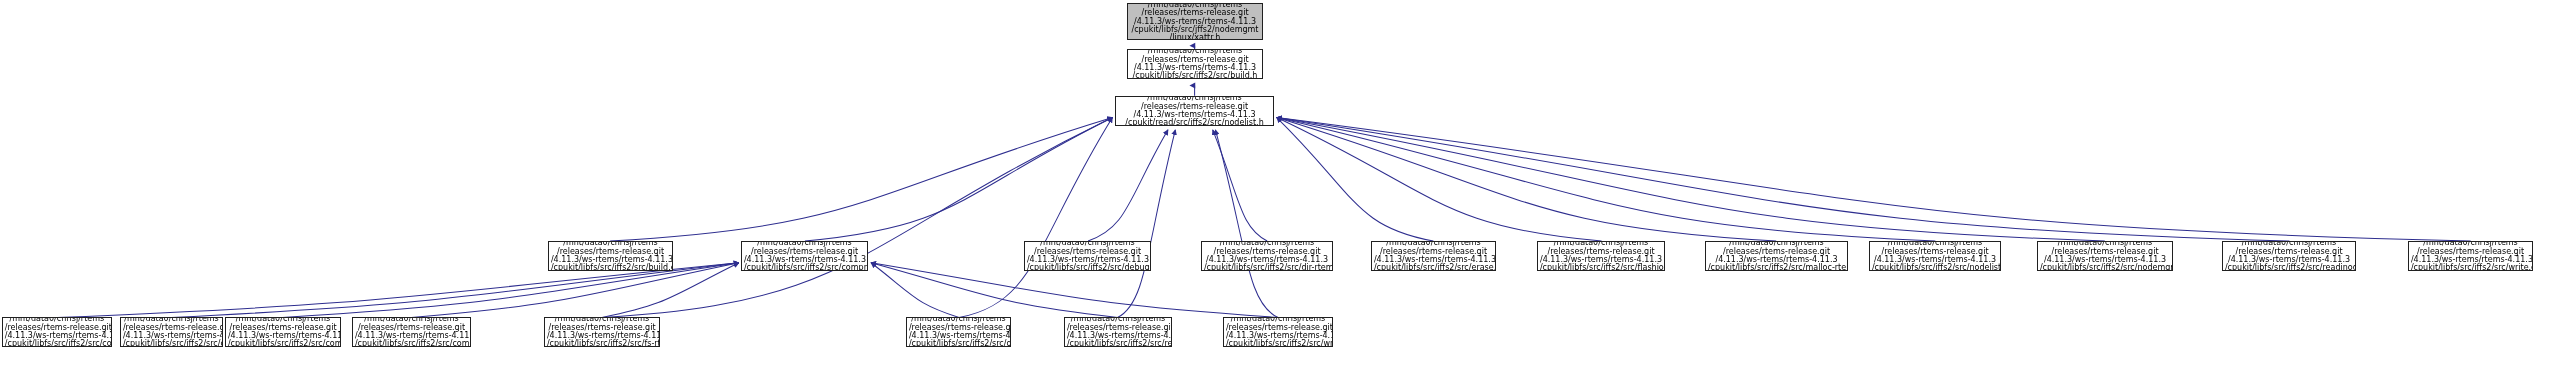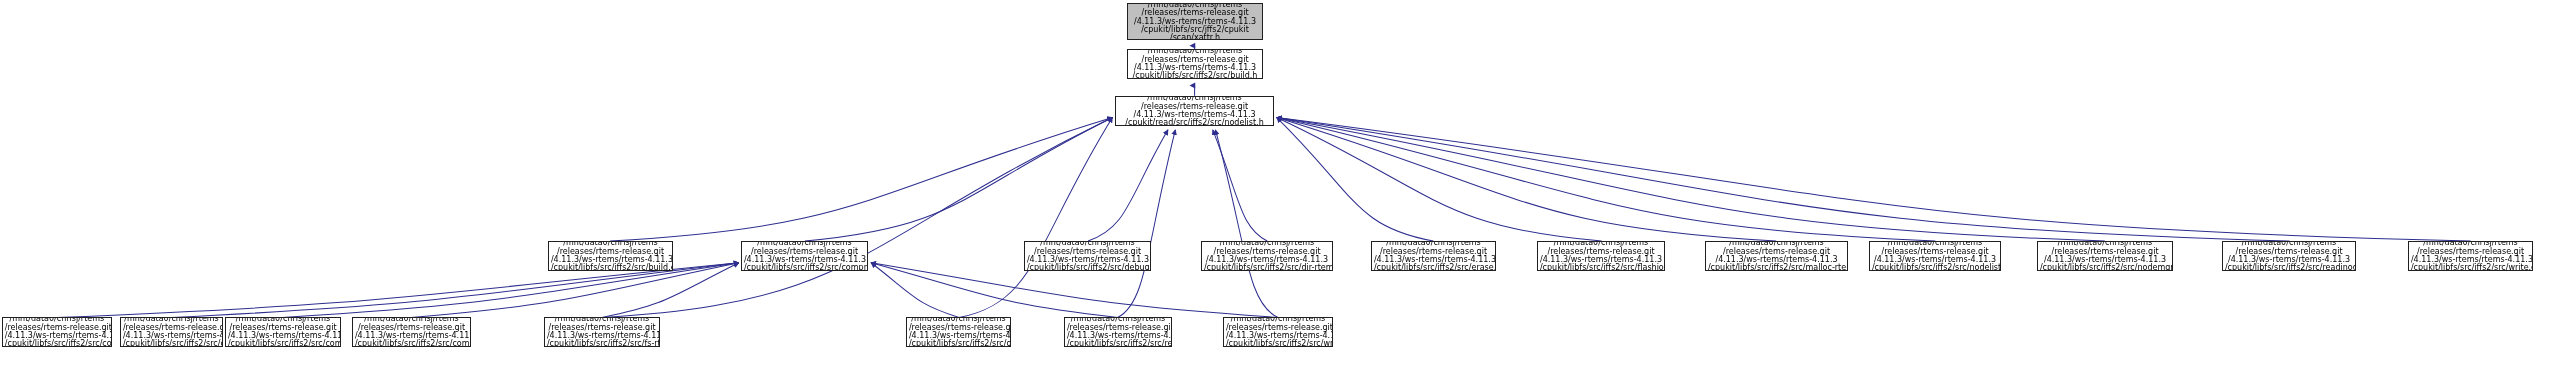--- a/index.html
+++ b/index.html
@@ -88,22 +88,22 @@
         <path d="M938,494 C1044.5,472 1044.5,461.63919999999996 1151,408.84" marker-end="url(#arrowhead)"></path>
         <path d="M1494,494 C1425.5,472 1425.5,461.63919999999996 1357,408.84" marker-end="url(#arrowhead)"></path>
         <path d="M1741,494 C1549,472 1549,461.63919999999996 1357,408.84" marker-end="url(#arrowhead)"></path>
         <path d="M1991,494 C1674,472 1674,461.63919999999996 1357,408.84" marker-end="url(#arrowhead)"></path>
       </g>
   </svg>
 <div class="node root" style="left: 1127px; top: 3.2px; width: 136px; height: 37px;">
       <span class="ln">/mnt/data0/chrisj/rtems</span>
       <span class="ln">/releases/rtems-release.git</span>
       <span class="ln">/4.11.3/ws-rtems/rtems-4.11.3</span>
-      <span class="ln">/cpukit/libfs/src/jffs2/cpukit</span>
-      <span class="ln">/scan/xattr.h</span>
+      <span class="ln">/cpukit/libfs/src/jffs2/nodemgmt</span>
+      <span class="ln">/linux/xattr.h</span>
     </div>
     <div class="node" style="left: 1127px; top: 49px; width: 136px; height: 30px;">
       <span class="ln">/mnt/data0/chrisj/rtems</span>
       <span class="ln">/releases/rtems-release.git</span>
       <span class="ln">/4.11.3/ws-rtems/rtems-4.11.3</span>
       <span class="ln">/cpukit/libfs/src/jffs2/src/build.h</span>
     </div>
     <div class="node" style="left: 1115px; top: 96px; width: 159px; height: 30px;">
       <span class="ln">/mnt/data0/chrisj/rtems</span>
       <span class="ln">/releases/rtems-release.git</span>

